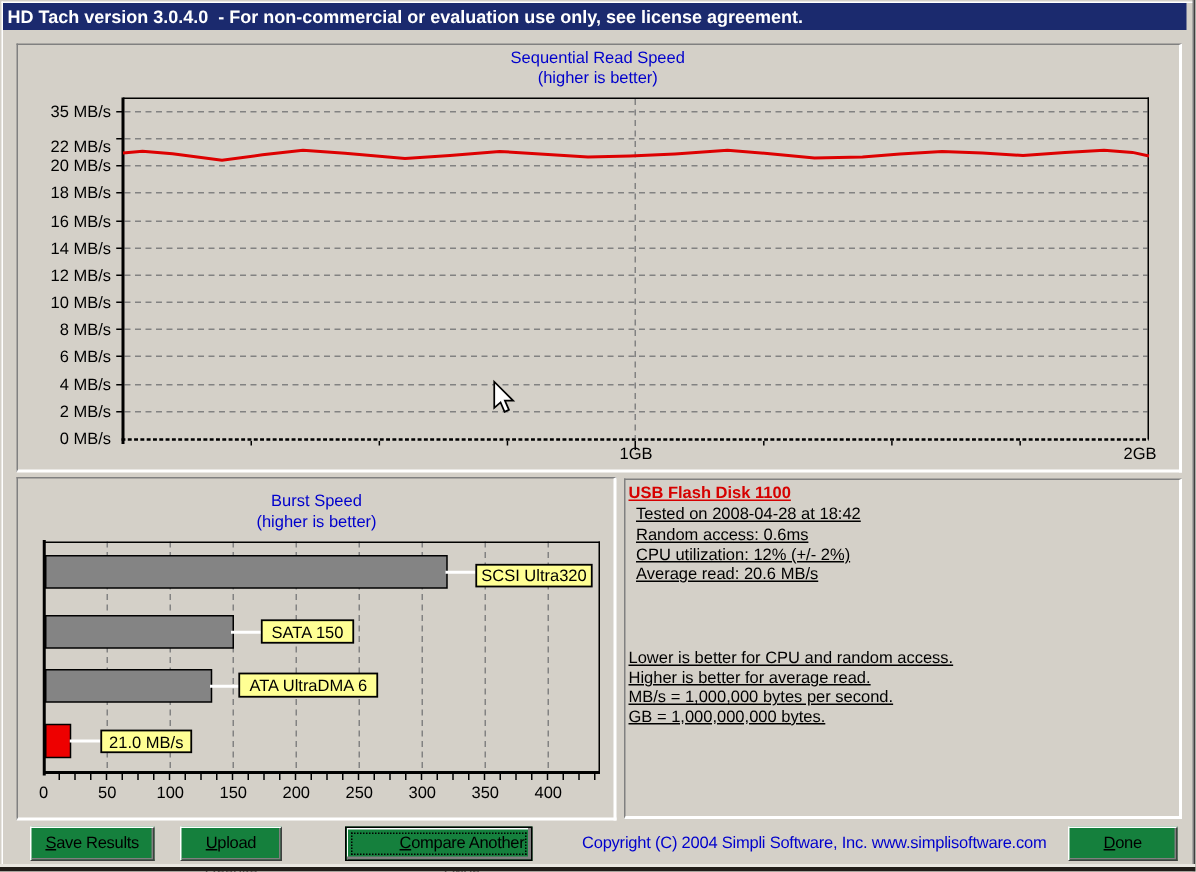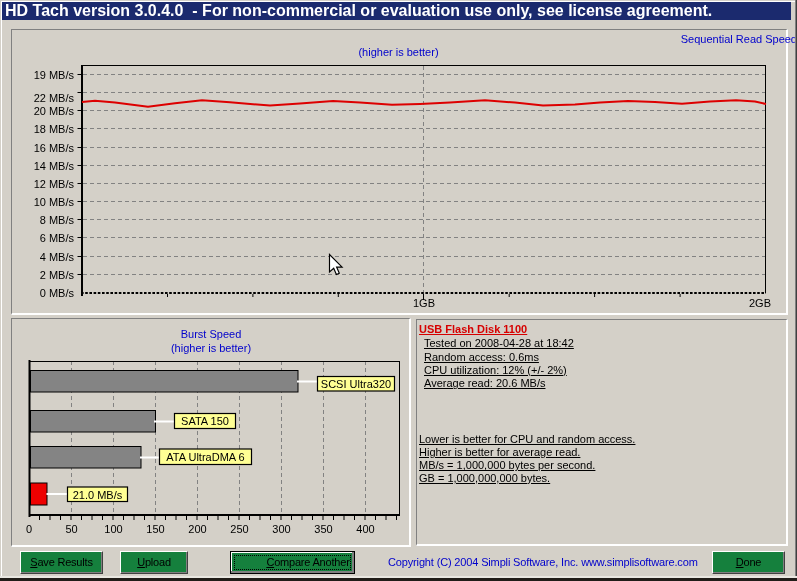--- a/index.html
+++ b/index.html
@@ -8,21 +8,21 @@
   background:#d4d0c8;
   font-family:"Liberation Sans",sans-serif;
   font-size:11px;
   color:#000;
   position:relative;
   overflow:hidden;
 }
 .titlebar {
   position:absolute; left:2px; top:2px; width:789px; height:18px;
   background:#1b2a6e;
-  color:#fff; font-weight:bold; font-size:16px;
+  color:#fff; font-weight:bold; font-size:12px;
   line-height:18px; padding-left:3px;
   white-space:nowrap;
 }
 .panel {
   position:absolute;
   border-top:1px solid #808080;
   border-left:1px solid #808080;
   border-bottom:2px solid #fff;
   border-right:2px solid #fff;
 }
@@ -55,27 +55,27 @@
 .copyright { position:absolute; left:388px; top:556px; color:#0000cc; white-space:nowrap; letter-spacing:-0.15px; }
 </style>
 </head>
 <body>
 <div class="titlebar">HD Tach version 3.0.4.0&nbsp; - For non-commercial or evaluation use only, see license agreement.</div>
 
 <div class="panel" id="ptop"></div>
 <div class="panel" id="pbl"></div>
 <div class="panel" id="pbr"></div>
 
-<div class="ctitle" style="left:0;top:33px;text-align:right;">Sequential Read Speed</div>
+<div class="ctitle" style="left:0;top:33px;">Sequential Read Speed</div>
 <div class="ctitle" style="left:0;top:46px;">(higher is better)</div>
 
 <div class="ctitle" style="left:11px;width:400px;top:328px;">Burst Speed</div>
 <div class="ctitle" style="left:11px;width:400px;top:342px;">(higher is better)</div>
 
-<div class="ylab" style="left:4px;top:69px;">19 MB/s</div>
+<div class="ylab" style="left:4px;top:69px;">35 MB/s</div>
 <div class="ylab" style="left:4px;top:92px;">22 MB/s</div>
 <div class="ylab" style="left:4px;top:105px;">20 MB/s</div>
 <div class="ylab" style="left:4px;top:123px;">18 MB/s</div>
 <div class="ylab" style="left:4px;top:142px;">16 MB/s</div>
 <div class="ylab" style="left:4px;top:160px;">14 MB/s</div>
 <div class="ylab" style="left:4px;top:178px;">12 MB/s</div>
 <div class="ylab" style="left:4px;top:196px;">10 MB/s</div>
 <div class="ylab" style="left:4px;top:214px;">8 MB/s</div>
 <div class="ylab" style="left:4px;top:232px;">6 MB/s</div>
 <div class="ylab" style="left:4px;top:251px;">4 MB/s</div>

